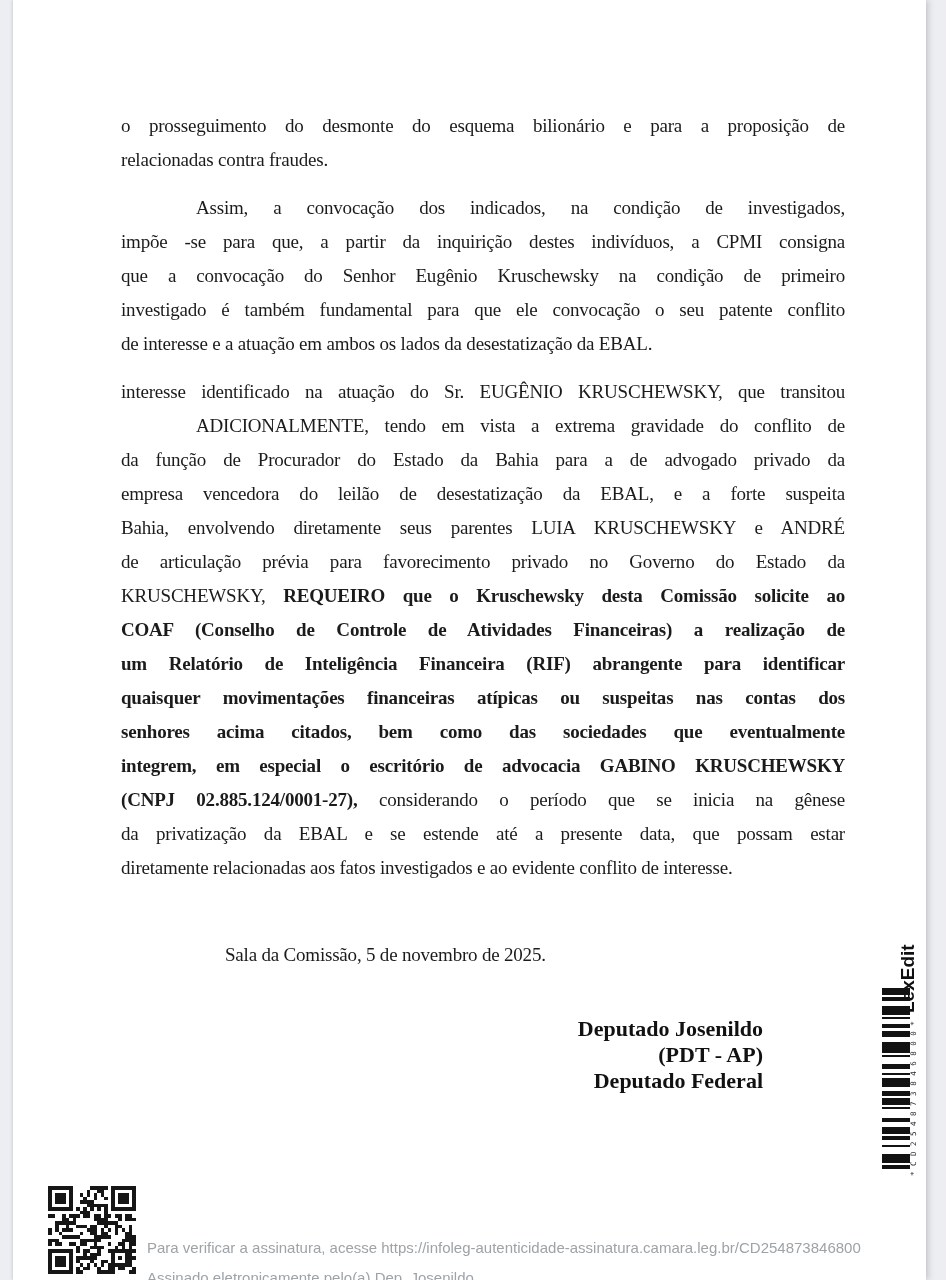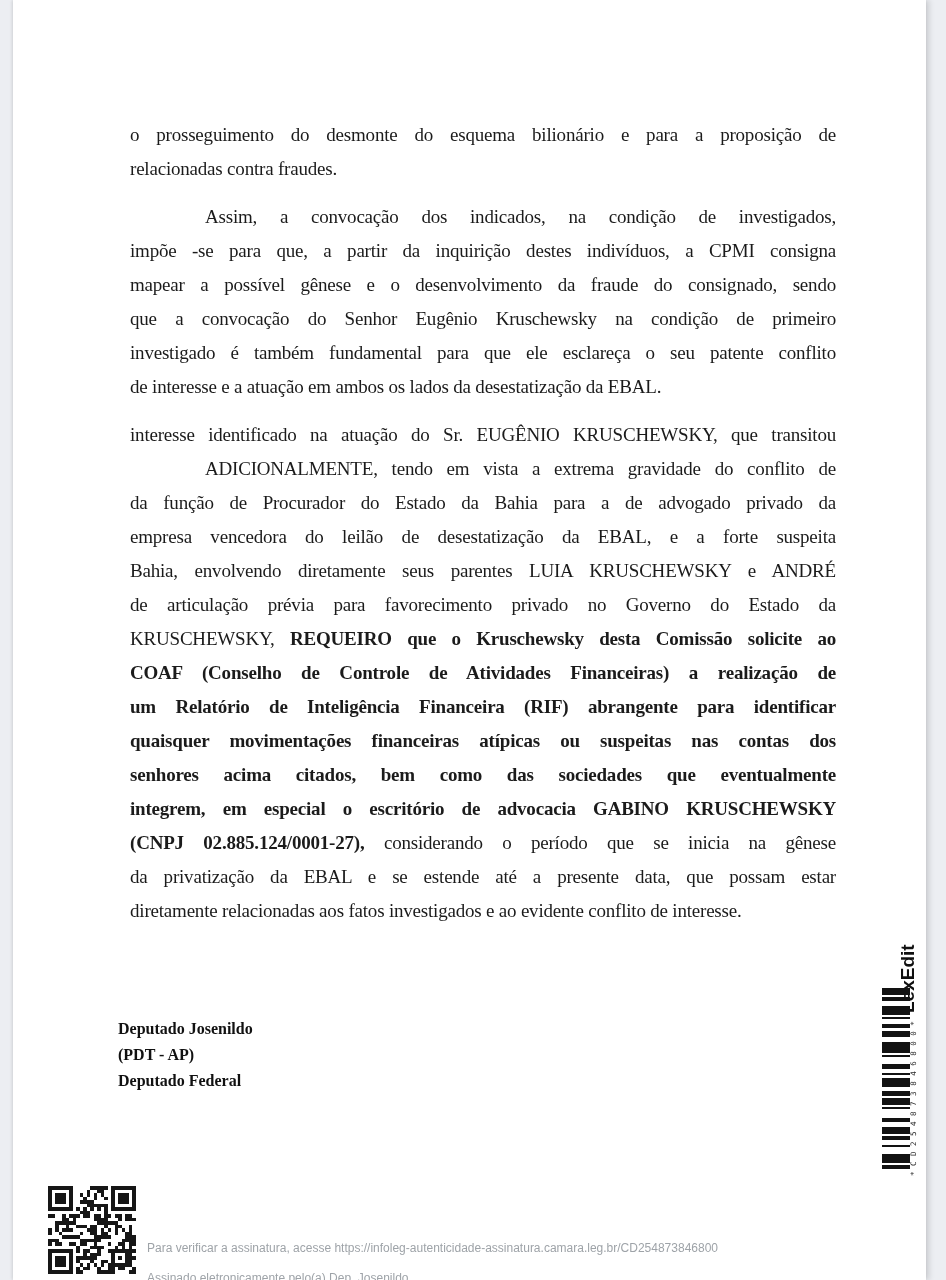--- a/index.html
+++ b/index.html
@@ -2,59 +2,58 @@
 <html><head>
 <meta charset="utf-8">
 <style>
   html,body{margin:0;padding:0;}
   body{background:#e9ebef;font-family:"Liberation Serif",serif;}
   .viewport{position:relative;width:946px;height:1280px;overflow:hidden;background:#eceef2;}
   .page{position:absolute;left:13px;top:0;width:913px;height:1280px;background:#ffffff;
         box-shadow:-1px 0 3px rgba(0,0,0,.10), 3px 0 6px rgba(0,0,0,.14);overflow:hidden;}
   .doc-body{position:absolute;left:105px;top:106px;width:730px;color:#1b1b1b;
             font-size:19px;line-height:34px;letter-spacing:-0.2px;}
-  .para{margin:12px;}
+  .para{margin:3px;}
   .para + .para{margin-top:14px;}
   .line{white-space:normal;}
   .line.just{text-align:justify;text-align-last:justify;text-justify:inter-word;}
   .line .b{font-weight:bold;}
   .date-line{position:absolute;left:212px;top:938px;color:#1b1b1b;font-size:19px;line-height:34px;letter-spacing:-0.2px;}
-  .signature{position:absolute;left:105px;top:1016px;width:645px;text-align:left;
-             color:#111;font-weight:bold;font-size:16px;line-height:26px;}
+  .signature{position:absolute;left:105px;top:1016px;width:645px;text-align:right;
+             color:#111;font-weight:bold;font-size:22px;line-height:26px;}
   .barcode-bars{position:absolute;left:869px;top:988px;width:28px;height:184px;
                 display:flex;flex-direction:column;}
   .barcode-bars div{width:100%;}
   .barcode-bars .d{background:#121212;}
   .barcode-code{position:absolute;left:896px;top:1176px;transform:rotate(-90deg);transform-origin:top left;
                 font-family:"DejaVu Sans Mono",monospace;font-size:7.5px;letter-spacing:5.5px;color:#2b2b2b;white-space:nowrap;}
   .lexedit{position:absolute;left:884px;top:1013px;transform:rotate(-90deg);transform-origin:top left;
            font-family:"Liberation Sans",sans-serif;font-weight:bold;font-size:19px;color:#101010;white-space:nowrap;}
   .qr{position:absolute;left:35px;top:1186px;width:88px;height:88px;}
   .footer-line{position:absolute;left:134px;color:#9ea3a8;font-family:"Liberation Sans",sans-serif;
-               font-size:12px;line-height:14px;white-space:nowrap;}
+               font-size:15px;line-height:14px;white-space:nowrap;}
   .footer-1{top:1241px;}
   .footer-2{top:1263px;margin-top:8px;}
 </style>
 </head>
 <body>
 
 <div class="viewport">
   <div class="page">
 
     <div class="doc-body">
         <div class="para">
           <div class="line just"><span>o prosseguimento do desmonte do esquema bilionário e para a proposição de</span></div>
           <div class="line"><span>relacionadas contra fraudes.</span></div>
         </div>
         <div class="para">
           <div class="line just" style="padding-left: 75px;"><span>Assim, a convocação dos indicados, na condição de investigados,</span></div>
           <div class="line just"><span>impõe -se para que, a partir da inquirição destes indivíduos, a CPMI consigna</span></div>
-          <div class="line just"><span>mapear a possível gênese e o desenvolvimento da fraude do consignado, sendo</span></div>
           <div class="line just"><span>que a convocação do Senhor Eugênio Kruschewsky na condição de primeiro</span></div>
-          <div class="line just"><span>investigado é também fundamental para que ele esclareça o seu patente conflito</span></div>
+          <div class="line just"><span>investigado é também fundamental para que ele convocação o seu patente conflito</span></div>
           <div class="line"><span>de interesse e a atuação em ambos os lados da desestatização da EBAL.</span></div>
         </div>
         <div class="para">
           <div class="line just"><span>interesse identificado na atuação do Sr. EUGÊNIO KRUSCHEWSKY, que transitou</span></div>
           <div class="line just" style="padding-left: 75px;"><span>ADICIONALMENTE, tendo em vista a extrema gravidade do conflito de</span></div>
           <div class="line just"><span>da função de Procurador do Estado da Bahia para a de advogado privado da</span></div>
           <div class="line just"><span>empresa vencedora do leilão de desestatização da EBAL, e a forte suspeita</span></div>
           <div class="line just"><span>Bahia, envolvendo diretamente seus parentes LUIA KRUSCHEWSKY e ANDRÉ</span></div>
           <div class="line just"><span>de articulação prévia para favorecimento privado no Governo do Estado da</span></div>
           <div class="line just"><span>KRUSCHEWSKY, </span><span class="b">REQUEIRO que o Kruschewsky desta Comissão solicite ao</span></div>
@@ -62,20 +61,21 @@
           <div class="line just"><span class="b">um Relatório de Inteligência Financeira (RIF) abrangente para identificar</span></div>
           <div class="line just"><span class="b">quaisquer movimentações financeiras atípicas ou suspeitas nas contas dos</span></div>
           <div class="line just"><span class="b">senhores acima citados, bem como das sociedades que eventualmente</span></div>
           <div class="line just"><span class="b">integrem, em especial o escritório de advocacia GABINO KRUSCHEWSKY</span></div>
           <div class="line just"><span class="b">(CNPJ 02.885.124/0001-27),</span><span> considerando o período que se inicia na gênese</span></div>
           <div class="line just"><span>da privatização da EBAL e se estende até a presente data, que possam estar</span></div>
           <div class="line"><span>diretamente relacionadas aos fatos investigados e ao evidente conflito de interesse.</span></div>
         </div>
       </div>
 
+    <div class="date-line">Sala da Comissão, 5 de novembro de 2025.</div>
 
     <div class="signature">
       <div>Deputado Josenildo</div>
       <div>(PDT - AP)</div>
       <div>Deputado Federal</div>
     </div>
 
     <div class="lexedit">LexEdit</div>
     <div class="barcode-bars">
         <div class="d" style="height: 6.73171px;"></div>

